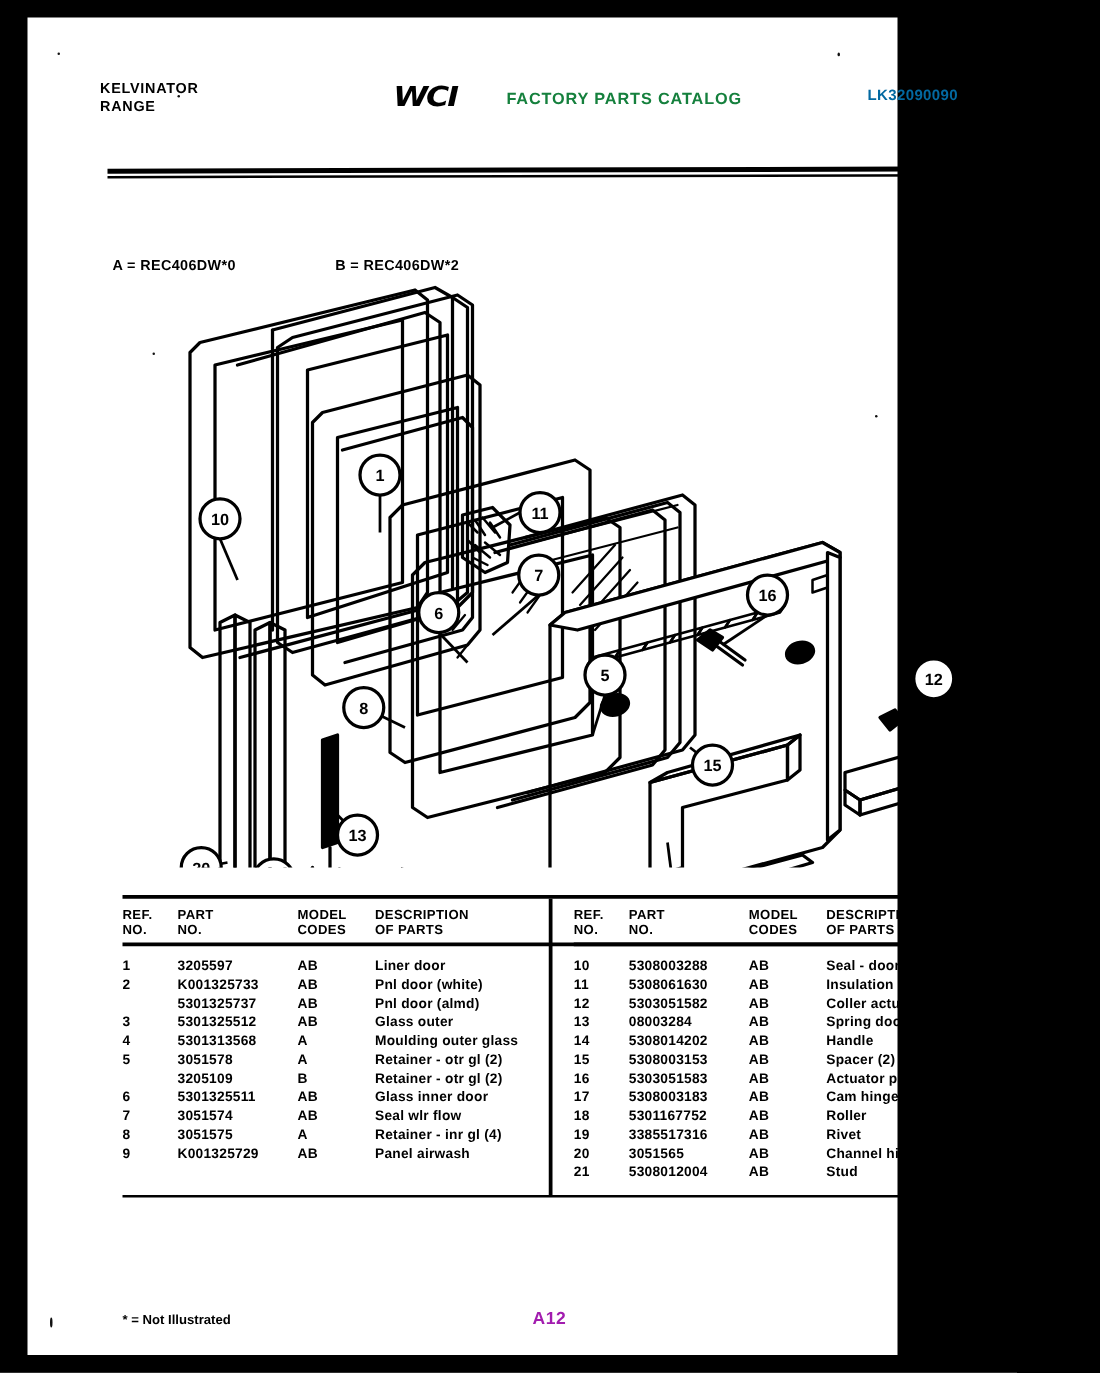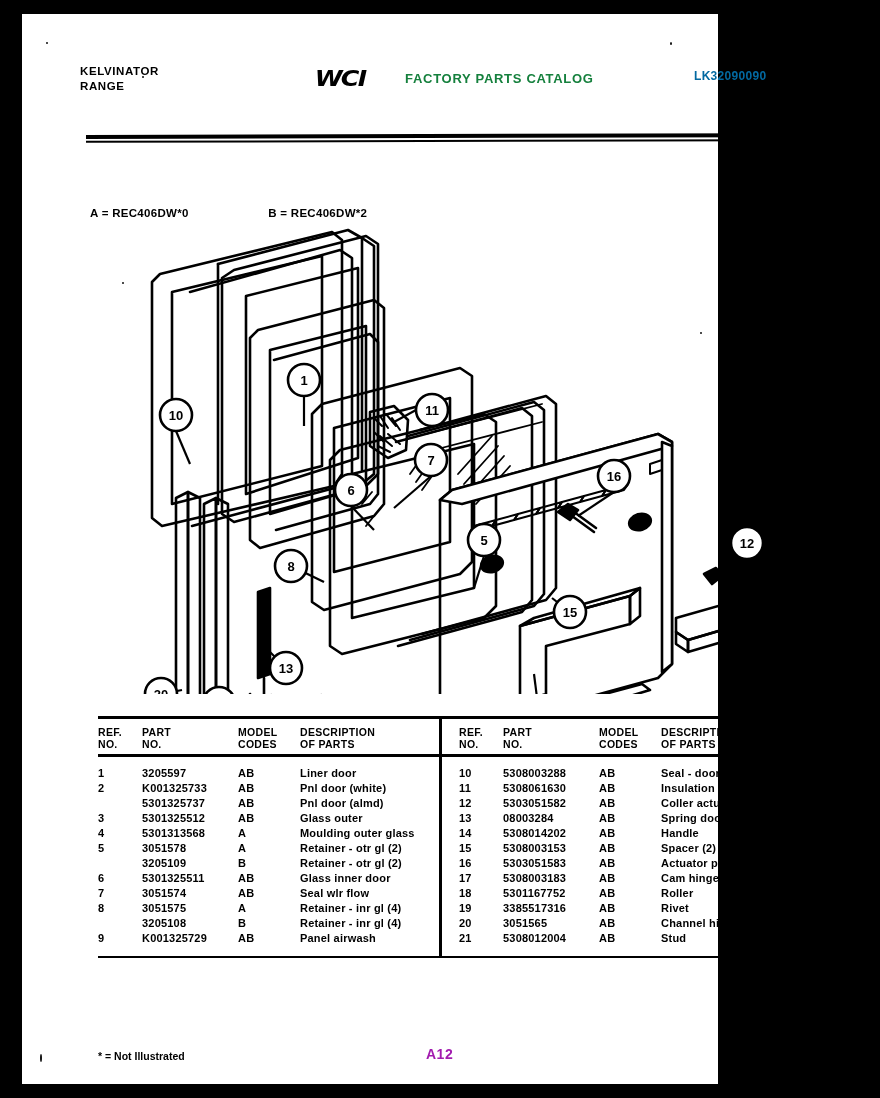--- a/index.html
+++ b/index.html
@@ -621,26 +621,20 @@
                   <td class="c-model">AB</td>
                   <td class="c-desc">Seal wlr flow</td>
                 </tr>
                 <tr>
                   <td class="c-ref">8</td>
                   <td class="c-part">3051575</td>
                   <td class="c-model">A</td>
                   <td class="c-desc">Retainer - inr gl (4)</td>
                 </tr>
                 <tr>
-                  <td class="c-ref"></td>
-                  <td class="c-part">3205108</td>
-                  <td class="c-model">B</td>
-                  <td class="c-desc">Retainer - inr gl (4)</td>
-                </tr>
-                <tr>
                   <td class="c-ref">9</td>
                   <td class="c-part">K001325729</td>
                   <td class="c-model">AB</td>
                   <td class="c-desc">Panel airwash</td>
                 </tr>
               </tbody>
           </table>
           <div class="body-spacer-bot"></div>
         </div>
 

